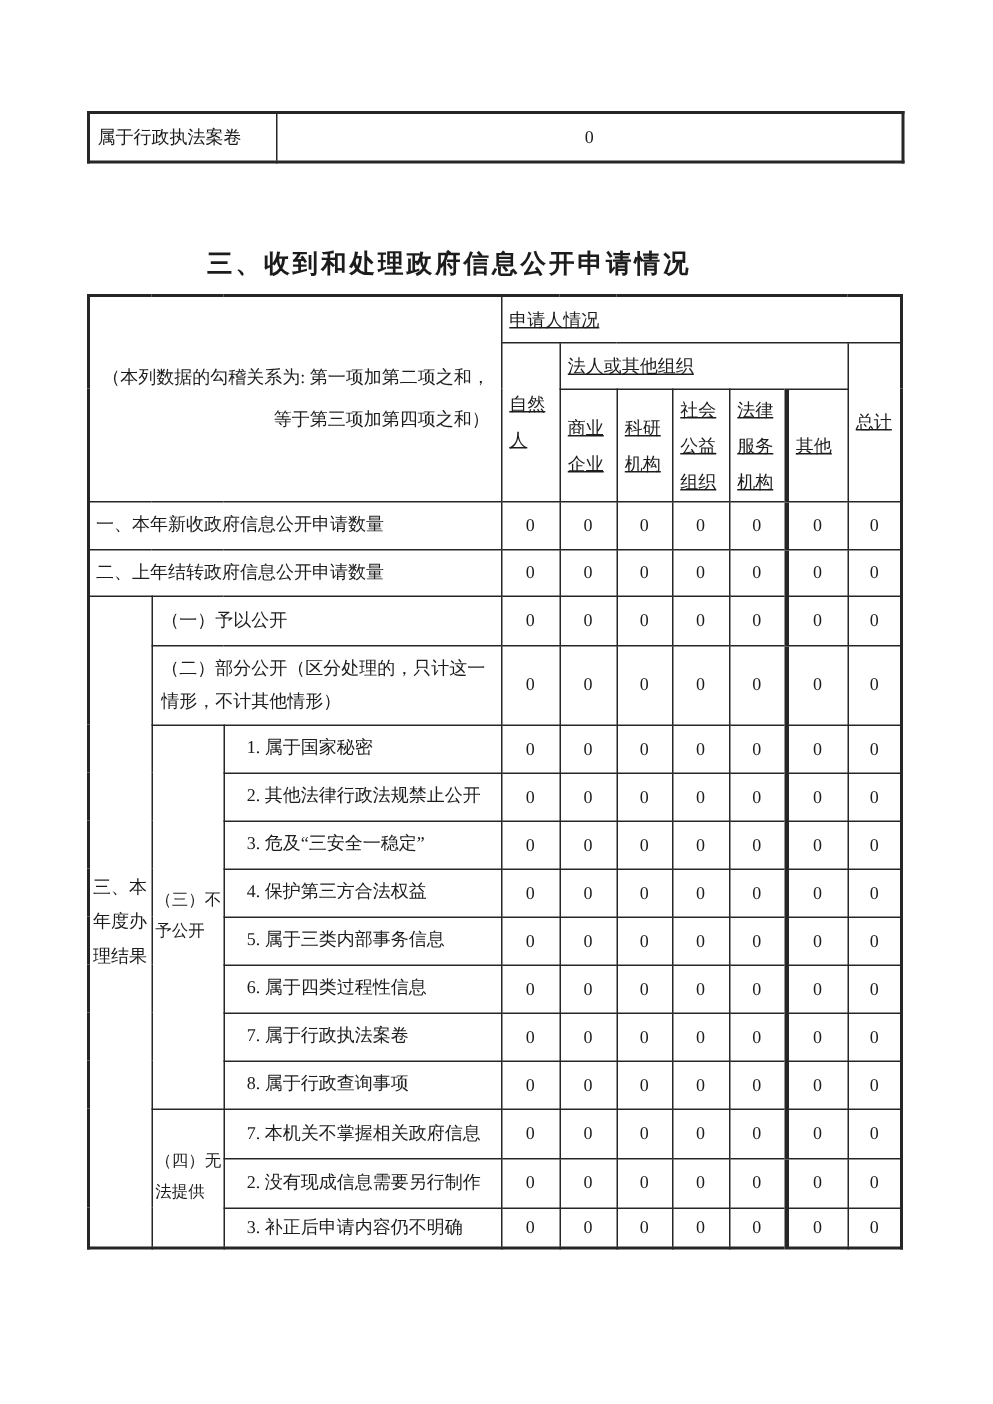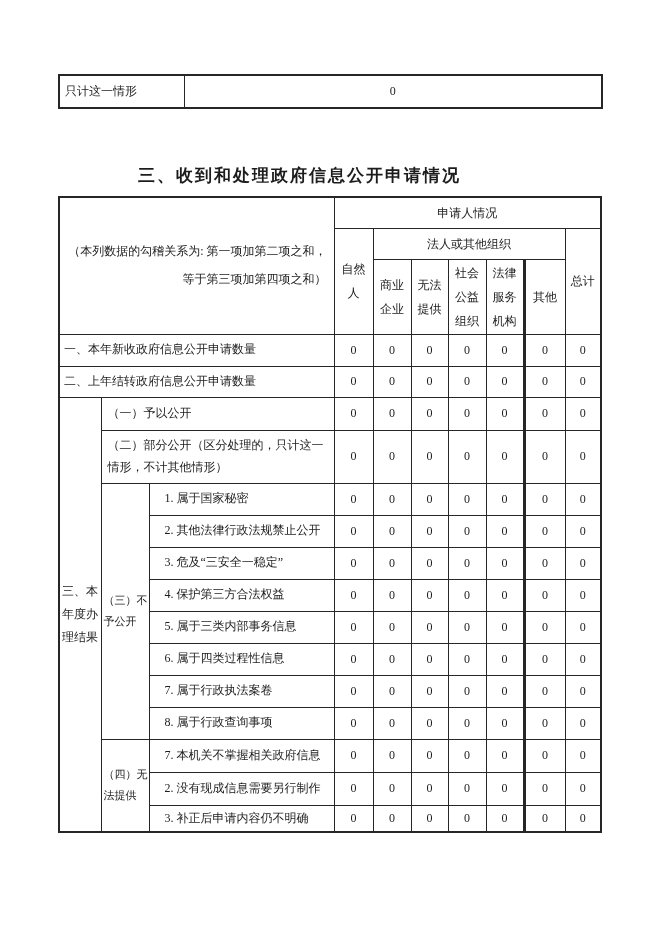--- a/index.html
+++ b/index.html
@@ -40,43 +40,43 @@
 
   .val { text-align:center; }
   .lbl { text-align:left; padding:2px 2px 2px 4px; line-height:1.8; }
   .l2  { padding-left:6px;margin-left:48px; }
   .l3  { padding-left:15px; }
   .note {
     text-align:right; vertical-align:middle;
     padding:2px 7px 2px 5px; line-height:2.3;
   }
   .hdr {
-    text-align:center; line-height:24px;
-    padding:0 5px; word-break:break-all;
+    line-height:24px;
+    padding:0 5px; word-break:break-all;text-decoration:underline;
   }
   .grp {
     text-align:left; line-height:1.9;
     padding:0 1px 0 2px; word-break:break-all;margin-left:20px;
   }
   .grp2 { font-size:11px; }
   .bL { border-left:3px solid #262626; }
 </style>
 </head>
 <body>
 
 <div class="page">
 
   <table class="tbl fragment">
     <colgroup>
         <col style="width:125px">
         <col style="width:418px">
       </colgroup>
     <tbody>
       <tr>
-        <td class="lbl">只计这一情形</td>
+        <td class="lbl">属于行政执法案卷</td>
         <td class="val">0</td>
       </tr>
     </tbody>
   </table>
 
   <div class="title">三、收到和处理政府信息公开申请情况</div>
 
   <table class="tbl main">
     <colgroup>
       <col style="width:42px">
@@ -95,21 +95,21 @@
         <td class="note" colspan="3" rowspan="3">（本列数据的勾稽关系为: 第一项加第二项之和，等于第三项加第四项之和）</td>
         <td class="hdr" colspan="7">申请人情况</td>
       </tr>
       <tr style="height:31px">
         <td class="hdr" rowspan="2">自然人</td>
         <td class="hdr" colspan="5">法人或其他组织</td>
         <td class="hdr" rowspan="2">总计</td>
       </tr>
       <tr style="height:75px">
         <td class="hdr">商业企业</td>
-        <td class="hdr">无法提供</td>
+        <td class="hdr">科研机构</td>
         <td class="hdr">社会公益组织</td>
         <td class="hdr">法律服务机构</td>
         <td class="hdr bL">其他</td>
       </tr>
 
       <tr style="height:32px">
         <td class="lbl" colspan="3">一、本年新收政府信息公开申请数量</td>
         <td class="val">0</td>
         <td class="val">0</td>
         <td class="val">0</td>

